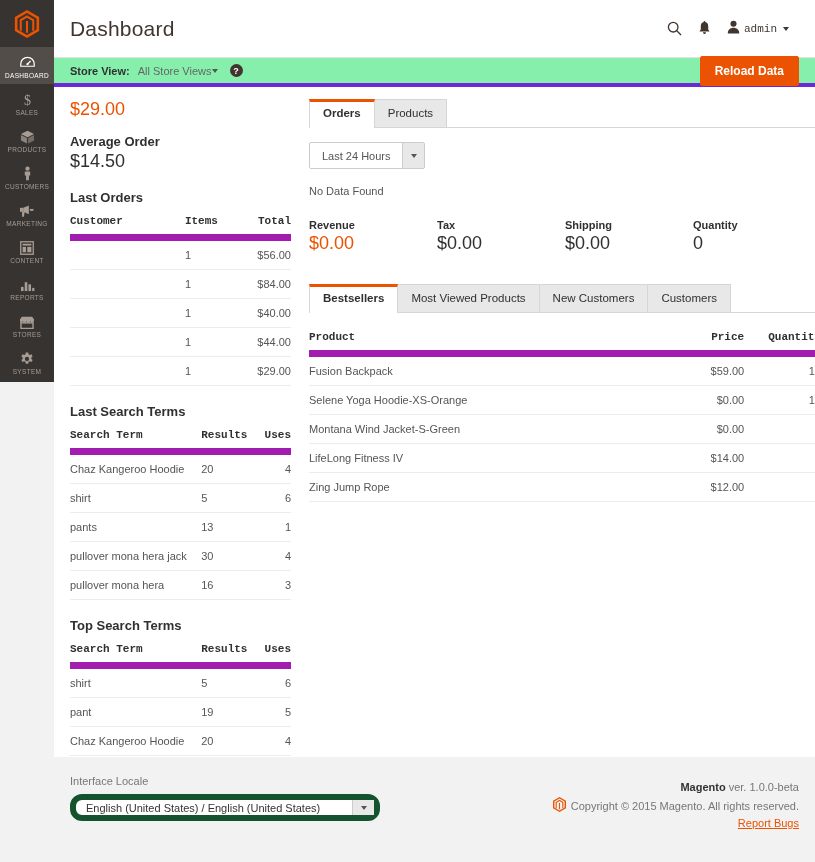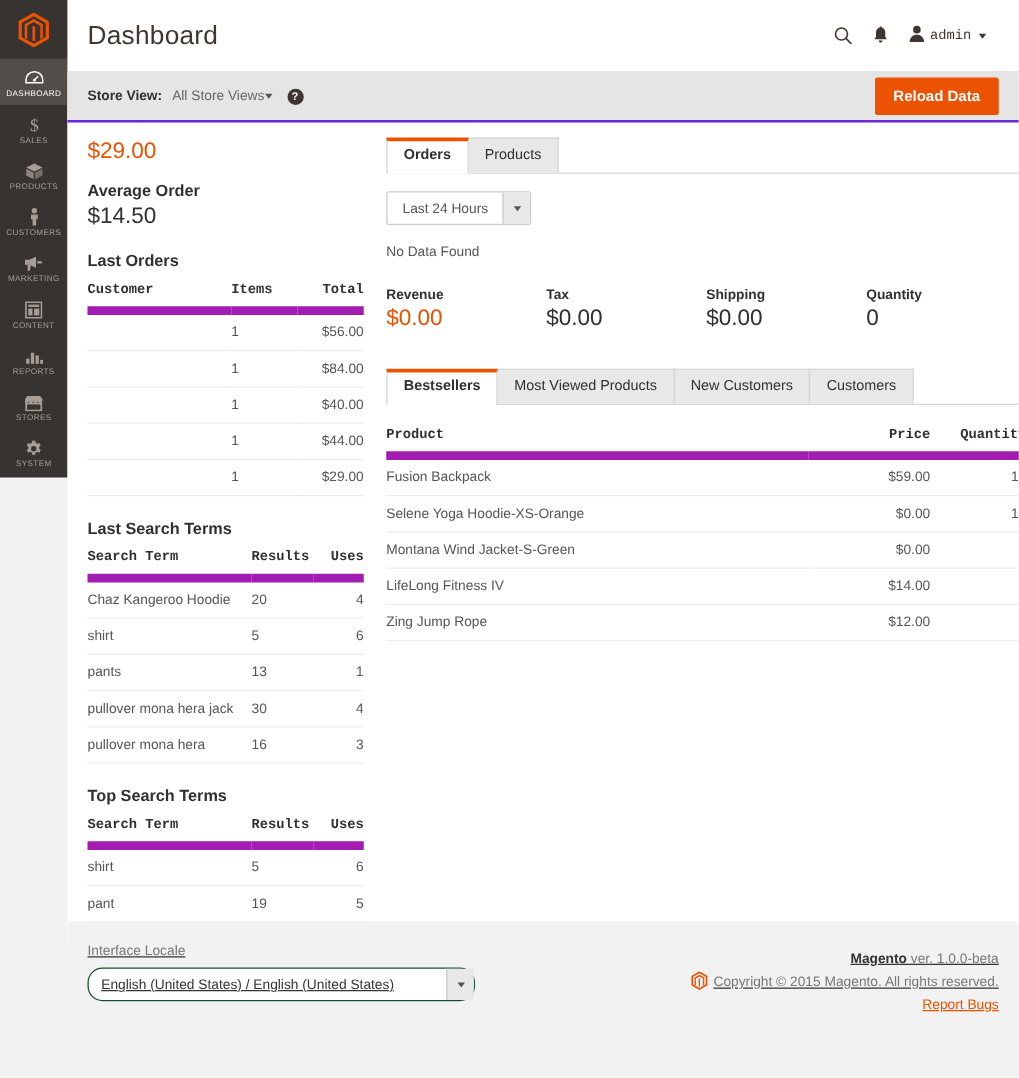--- a/index.html
+++ b/index.html
@@ -66,23 +66,23 @@
     font-size: 11px; color: #41362f;
   }
   .caret-down {
     width: 0; height: 0; border-left: 3.5px solid transparent;
     border-right: 3.5px solid transparent; border-top: 4px solid #41362f;
     margin-left: 2px;
   }
 
   
   #page-actions {
-    background: #e5e5e5; border-top: 1px solid #e3e3e3;
-    border-bottom: 2px solid #6d28d9;
-    height: 41px; display: flex; align-items: center;
+    background: #86efac; border-top: 1px solid #e3e3e3;
+    border-bottom: 4px solid #6d28d9;
+    height: 30px; display: flex; align-items: center;
     padding: 0 16px;
   }
   #store-view-label { font-weight: bold; font-size: 11px; color: #303030; }
   #store-view-select {
     margin-left: 8px; font-size: 11px; color: #666; cursor: pointer;
     display: flex; align-items: center; gap: 0;
   }
   .caret-sm {
     width: 0; height: 0; border-left: 3.5px solid transparent;
     border-right: 3.5px solid transparent; border-top: 4px solid #555;
@@ -166,32 +166,31 @@
   .kpi { width: 128px; }
   .kpi-label { font-size: 11px; font-weight: bold; color: #303030; margin-bottom: 2px; }
   .kpi-value { font-size: 18px; color: #303030; }
   .kpi-value.accent { color: #eb5202; }
 
   #bestsellers-section { margin-top: 30px; }
   #bestsellers-table { margin-top: 14px; }
 
   
   #footer {
-    position: absolute; left: 54px; top: 737px;
+    position: absolute; left: 54px; top: 757px;
     width: 761px; height: 105px;
     background: #f2f2f2;
     padding: 18px 16px 0 16px;
     display: flex;
-    text-decoration: underline;
   }
   #footer-left { width: 330px; }
   #locale-label { font-size: 11px; color: #777; margin-bottom: 7px; }
   #locale-select {
     display: flex; align-items: stretch; height: 27px;
-    border: 1px solid #14532d; background: #fff; border-radius: 12px;
+    border: 6px solid #14532d; background: #fff; border-radius: 12px;
     cursor: pointer; width: 310px;
   }
   #locale-select .ls-text {
     flex: 1; display: flex; align-items: center; padding: 0 10px;
     font-size: 11px; color: #333;
   }
   #locale-select .ls-arrow {
     width: 22px; background: #e8e8e8; border-left: 1px solid #ccc;
     display: flex; align-items: center; justify-content: center;
   }

